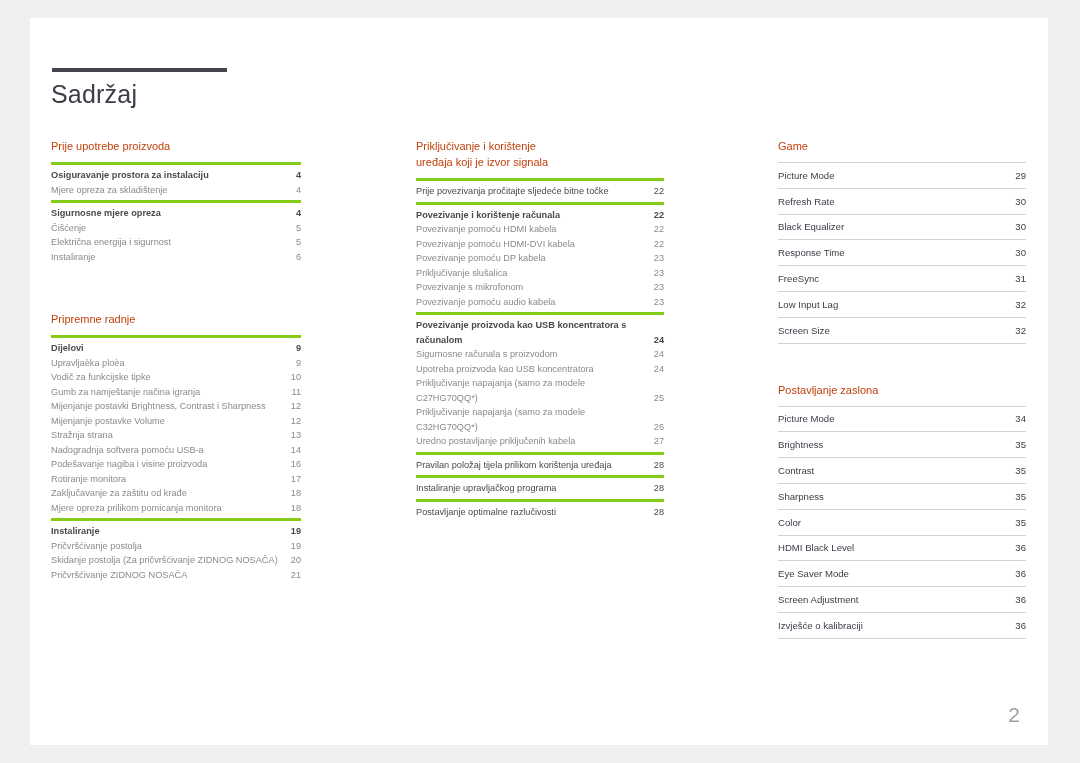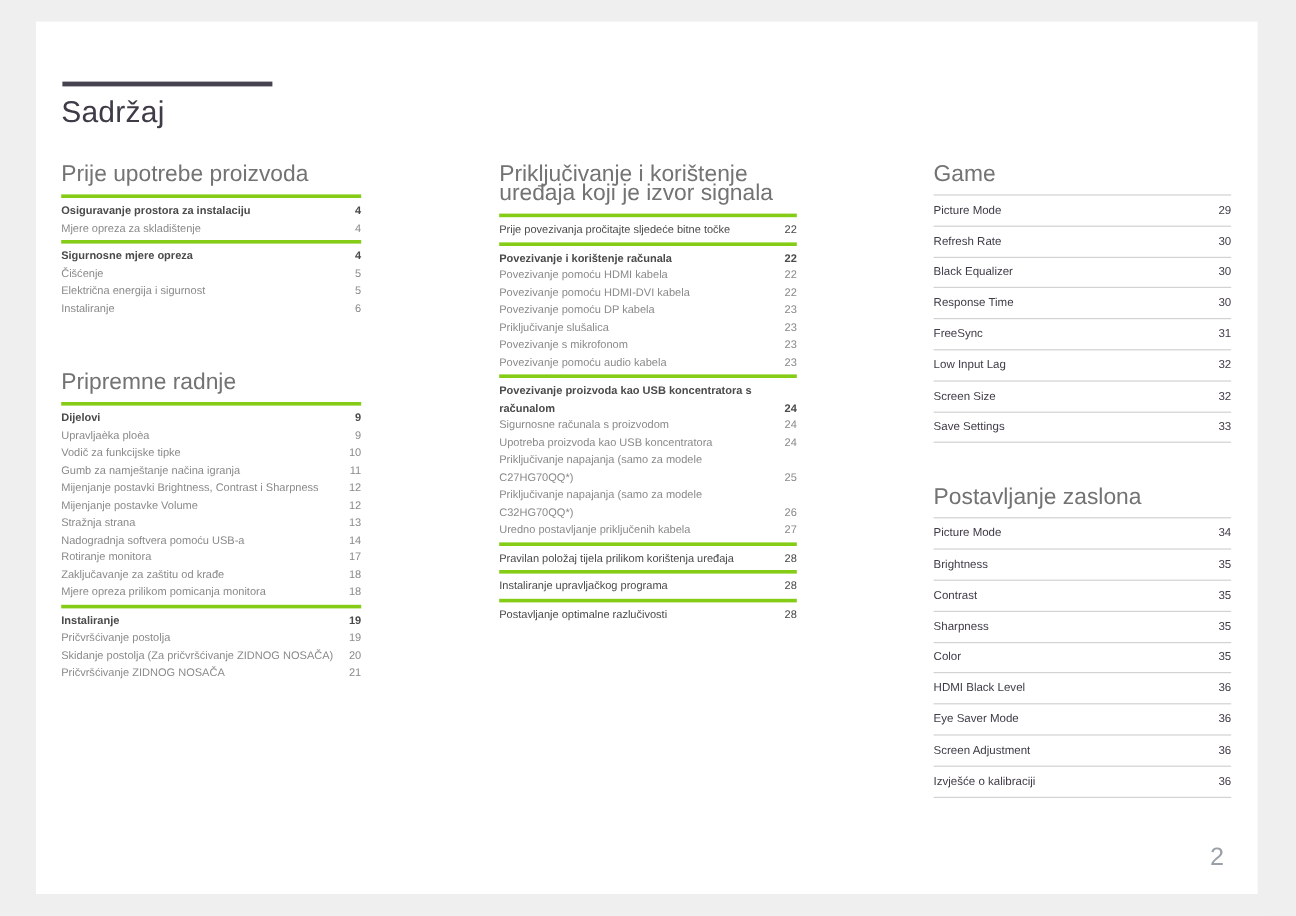--- a/index.html
+++ b/index.html
@@ -57,22 +57,22 @@
   .col {
     position: absolute;
     top: 0;
   }
   .col-1 { left: 21px;  width: 250px; }
   .col-2 { left: 386px; width: 248px; }
   .col-3 { left: 748px; width: 248px; }
 
   .section { margin-bottom: 0; }
   .section-title {
-    color: #737373;
-    font-size: 19px;
+    color: #c2410c;
+    font-size: 11px;
     line-height: 16px;
     font-weight: 400;
     margin: 0 0 8px 0;
     white-space: pre-line;
   }
   .section-gap { height: 44px; }
   .section-gap-sm { height: 38px; }
 
   .group {
     border-top: 3px solid #84cc16;
@@ -192,20 +192,24 @@
             </div>
             <div class="entry">
               <span class="label">Stražnja strana</span>
               <span class="pg">13</span>
             </div>
             <div class="entry">
               <span class="label">Nadogradnja softvera pomoću USB-a</span>
               <span class="pg">14</span>
             </div>
             <div class="entry">
+              <span class="label">Podešavanje nagiba i visine proizvoda</span>
+              <span class="pg">16</span>
+            </div>
+            <div class="entry">
               <span class="label">Rotiranje monitora</span>
               <span class="pg">17</span>
             </div>
             <div class="entry">
               <span class="label">Zaključavanje za zaštitu od krađe</span>
               <span class="pg">18</span>
             </div>
             <div class="entry">
               <span class="label">Mjere opreza prilikom pomicanja monitora</span>
               <span class="pg">18</span>
@@ -341,24 +345,20 @@
             <span class="pg">31</span>
           </div>
           <div class="row-ruled">
             <span class="label">Low Input Lag</span>
             <span class="pg">32</span>
           </div>
           <div class="row-ruled">
             <span class="label">Screen Size</span>
             <span class="pg">32</span>
           </div>
-          <div class="row-ruled">
-            <span class="label">Save Settings</span>
-            <span class="pg">33</span>
-          </div>
           <div class="rule-bottom"></div>
         </div>
         <div class="section-gap-sm"></div>
         <div class="section">
           <div class="section-title">Postavljanje zaslona</div>
           <div class="row-ruled">
             <span class="label">Picture Mode</span>
             <span class="pg">34</span>
           </div>
           <div class="row-ruled">

